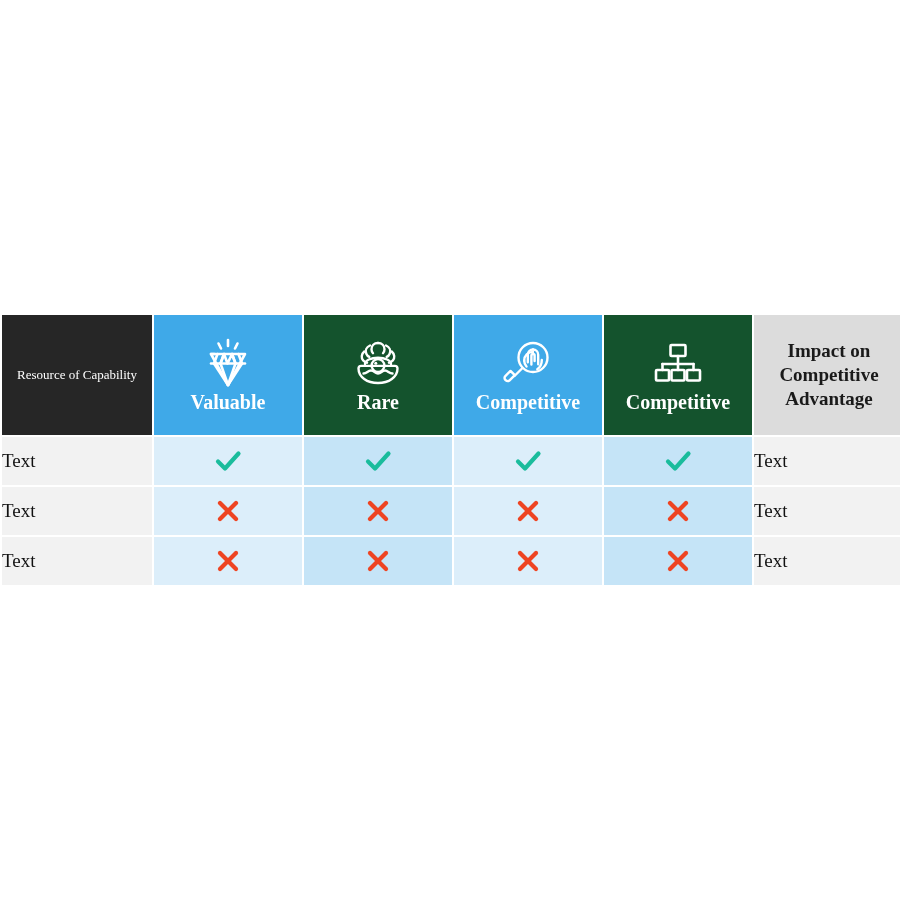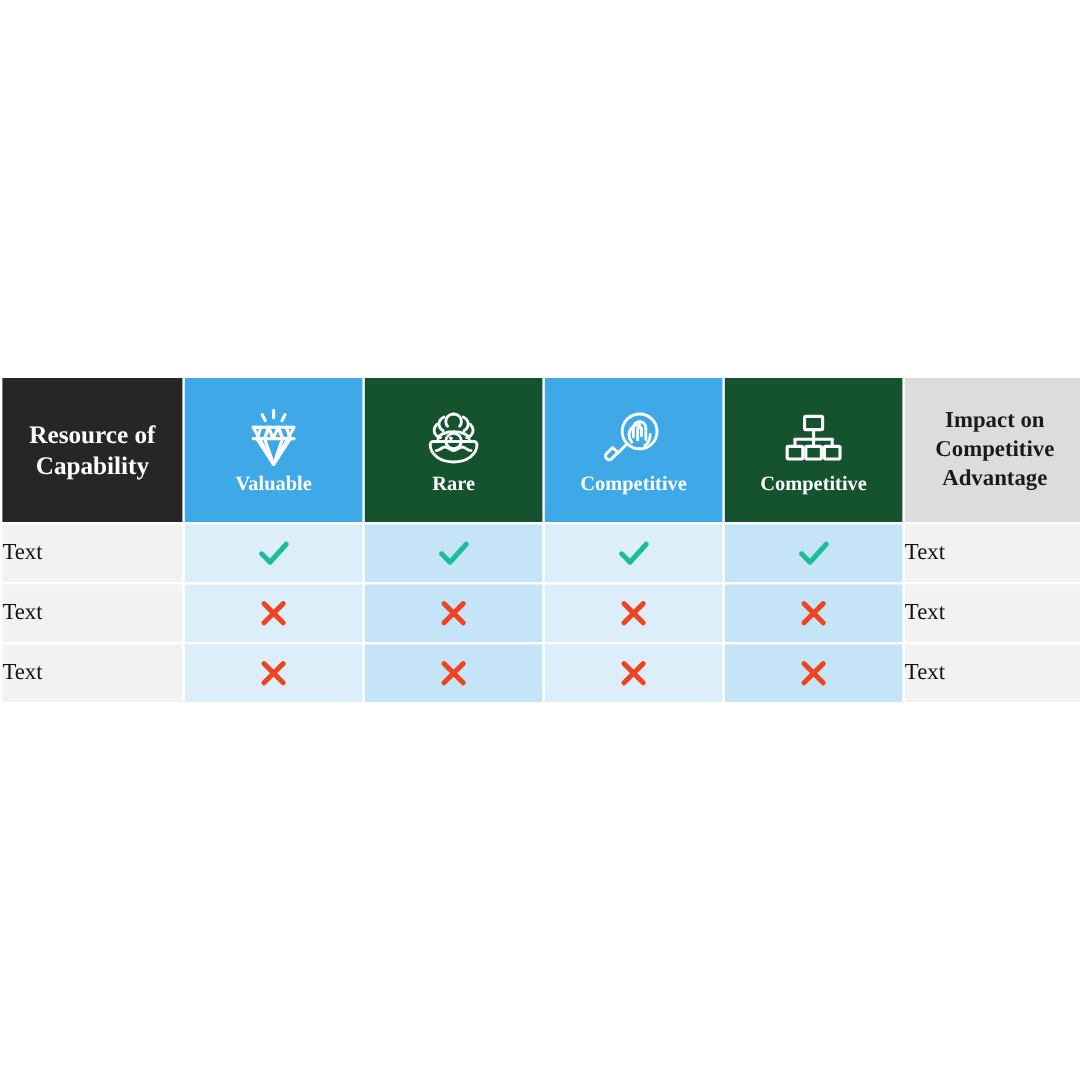--- a/index.html
+++ b/index.html
@@ -41,22 +41,22 @@
   .col-crit     { width: 148px; }
   .col-impact   { width: 150px; }
 
   
   .hdr-row td { height: 120px; }
 
   .hdr-resource {
     background: #262626;
     color: #ffffff;
     text-align: center;
-    font-weight: bold;
-    font-size: 21px;
+    font-weight: normal;
+    font-size: 13px;
     line-height: 1.25;
     padding: 0 6px;
   }
 
   .hdr-crit {
     text-align: center;
     color: #ffffff;
     position: relative;
     padding: 0;
   }
@@ -73,21 +73,21 @@
   }
 
   .hdr-icon {
     width: 56px;
     height: 52px;
     display: block;
   }
 
   .hdr-crit-label {
     font-weight: bold;
-    font-size: 17px;
+    font-size: 20px;
     line-height: 1;
     color: #ffffff;
   }
 
   .hdr-impact {
     background: #DCDCDC;
     color: #1a1a1a;
     text-align: center;
     font-weight: bold;
     font-size: 19px;

